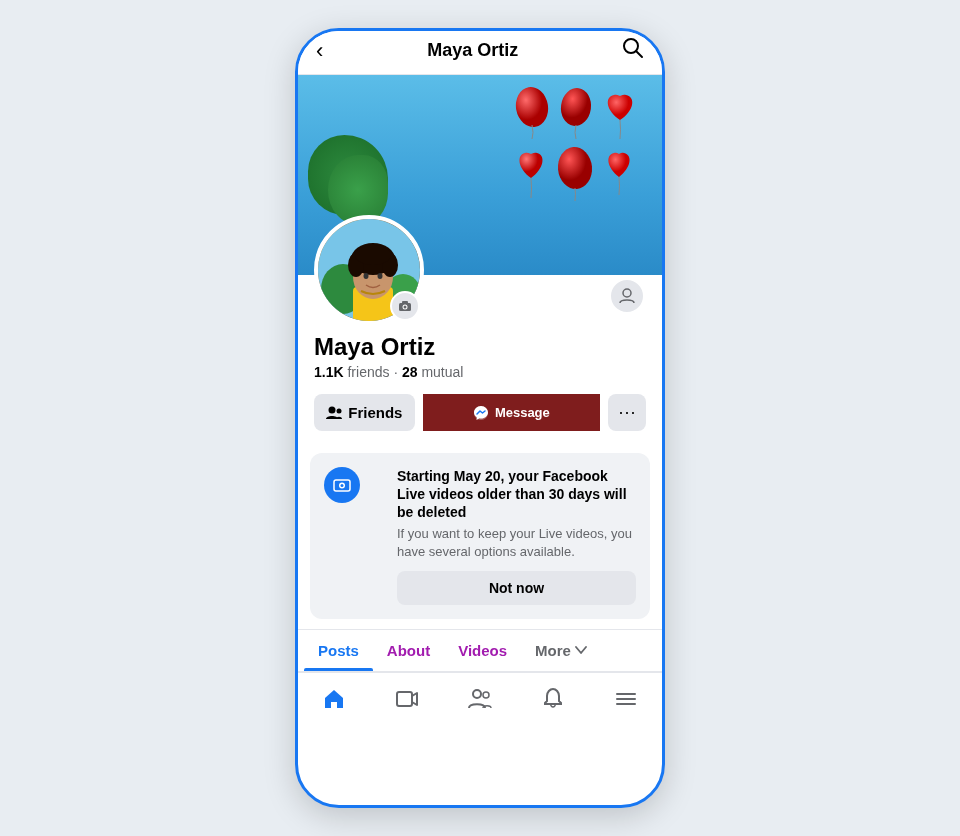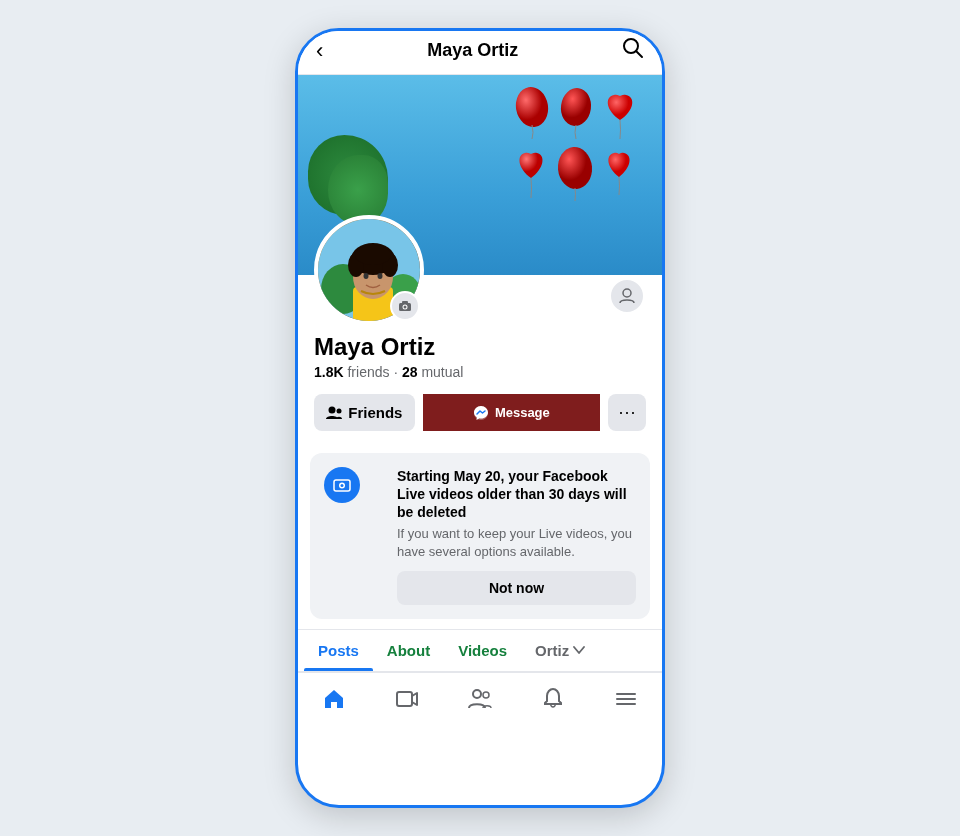--- a/index.html
+++ b/index.html
@@ -232,21 +232,21 @@
       display: flex;
       border-top: 1px solid #e4e6eb;
       border-bottom: 1px solid #e4e6eb;
       background: #fff;
       padding: 0 6px;
     }
     .tab-item {
       padding: 12px 14px;
       font-size: 15px;
       font-weight: 600;
-      color: #15803d;
+      color: #a21caf;
       cursor: pointer;
       position: relative;
     }
     .tab-item.active {
       color: #1877f2;
     }
     .tab-item.active::after {
       content: '';
       position: absolute;
       bottom: 0;
@@ -446,21 +446,21 @@
       <div class="small-camera" style="position:relative;top:0;right:0;margin-bottom:10px;">
         <svg width="18" height="18" viewBox="0 0 18 18">
           <circle cx="9" cy="6" r="4" stroke="#65676b" stroke-width="1.5" fill="none"></circle>
           <path d="M2 16 C2 12, 16 12, 16 16" stroke="#65676b" stroke-width="1.5" fill="none"></path>
         </svg>
       </div>
     </div>
 
     <div class="profile-name">Maya Ortiz</div>
     <div class="profile-sub">
-      <strong>1.8K</strong>
+      <strong>1.1K</strong>
       <span>friends</span>
       · 
       <strong>28</strong>
       <span>mutual</span>
     </div>
 
     <div class="action-buttons">
       <button class="btn-friends">
         <svg width="16" height="16" viewBox="0 0 16 16">
           <circle cx="6" cy="5" r="3.5" fill="#000"></circle>
@@ -505,21 +505,21 @@
     <div class="tab-item active">
       <span>Posts</span>
     </div>
     <div class="tab-item">
       <span>About</span>
     </div>
     <div class="tab-item">
       <span>Videos</span>
     </div>
     <div class="tab-more">
-      <span>Ortiz</span>
+      <span>More</span>
       <svg width="12" height="8" viewBox="0 0 12 8">
         <path d="M1 1 L6 7 L11 1" stroke="#65676b" stroke-width="1.8" fill="none" stroke-linecap="round" stroke-linejoin="round"></path>
       </svg>
     </div>
   </div>
 
   <div class="bottom-nav">
     <div class="bottom-nav-item active">
       <svg width="24" height="24" viewBox="0 0 24 24">
         <path d="M3 11 L12 3 L21 11 L21 21 L15 21 L15 15 L9 15 L9 21 L3 21 Z" fill="#1877f2"></path>

